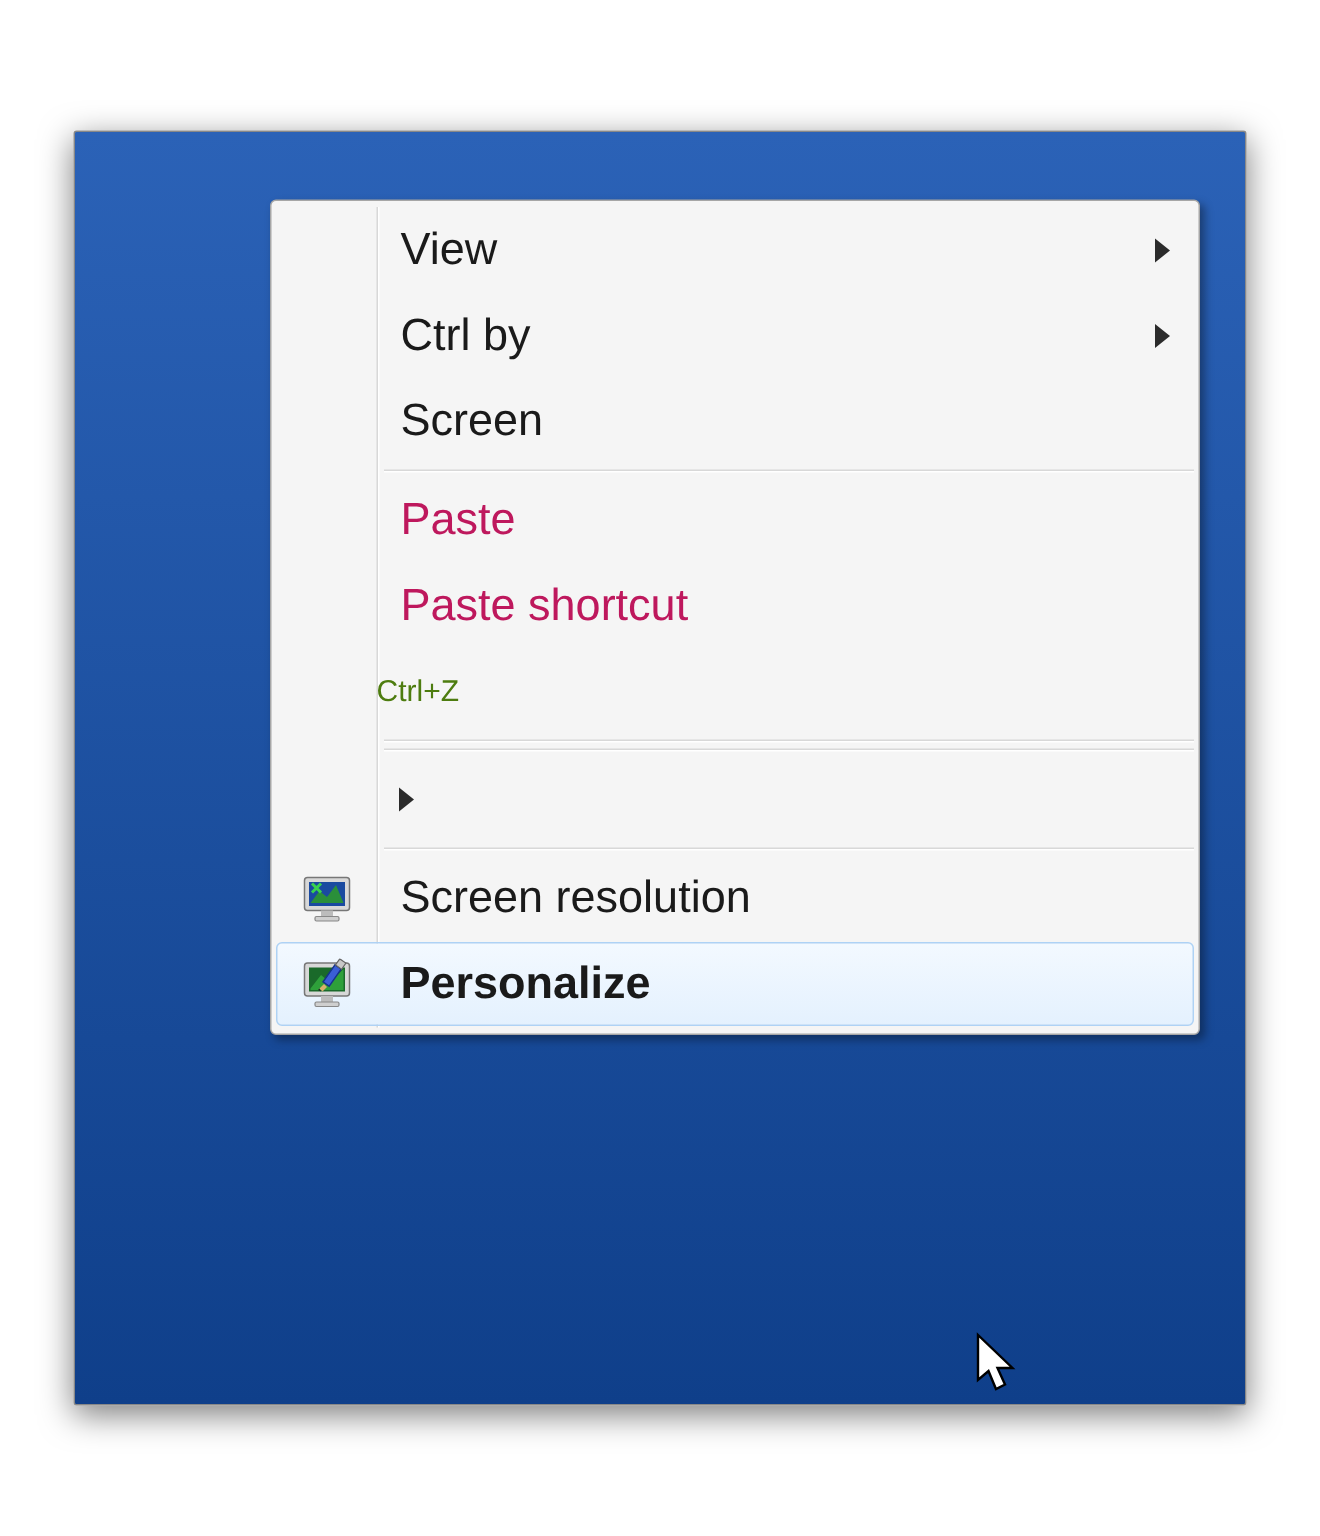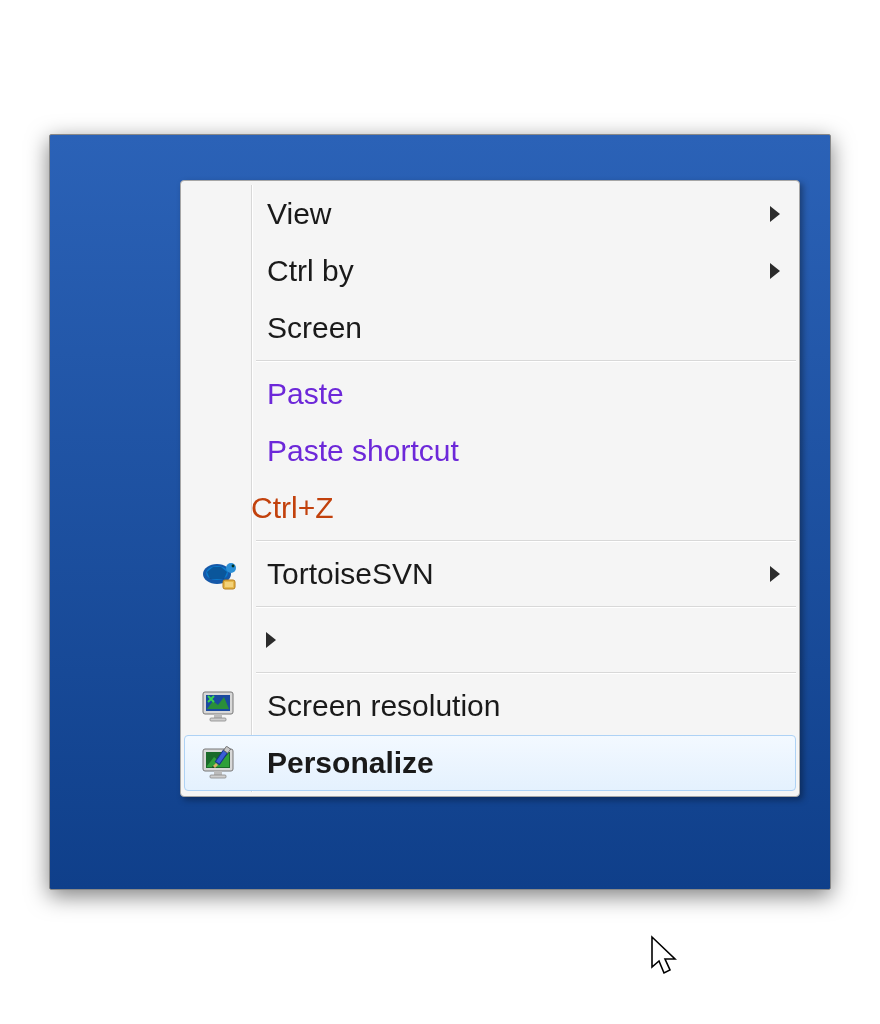--- a/index.html
+++ b/index.html
@@ -8,21 +8,21 @@
     width: 880px;
     height: 1024px;
     background: #fff;
     font-family: "Segoe UI", Tahoma, sans-serif;
     display: flex;
     align-items: center;
     justify-content: center;
   }
   .frame {
     width: 782px;
-    height: 756px;
+    height: 850px;
     border: 1px solid #888;
     background: linear-gradient(to bottom, #2b62b7 0%, #0f3f8a 100%);
     box-shadow: 0 6px 22px rgba(0,0,0,0.5);
     position: relative;
     border-radius: 2px;
   }
   .context-menu {
     position: absolute;
     top: 45px;
     left: 130px;
@@ -57,25 +57,25 @@
     align-items: center;
     justify-content: center;
     flex-shrink: 0;
   }
   .menu-item .label {
     flex: 1;
     padding-left: 16px;
     font-size: 30px;
     color: #1a1a1a;
   }
-  .menu-item.disabled .label { color: #6d28d9; }
+  .menu-item.disabled .label { color: #be185d; }
   .menu-item .shortcut {
     padding-right: 24px;
-    font-size: 30px;
-    color: #c2410c;
+    font-size: 20px;
+    color: #4d7c0f;
   }
   .menu-item .arrow-cell {
     width: 40px;
     display: flex;
     align-items: center;
     justify-content: center;
     flex-shrink: 0;
   }
   .menu-item.hovered {
     background: linear-gradient(to bottom, #f3f9ff 0%, #e4f1fe 100%);
@@ -147,37 +147,20 @@
     </div>
 
     <div class="menu-item">
       <div class="icon-cell"></div>
       <span class="shortcut">Ctrl+Z</span>
       <div class="arrow-cell"></div>
     </div>
 
     <div class="separator"></div>
 
-    <div class="menu-item">
-      <div class="icon-cell">
-        <svg width="38" height="32" viewBox="0 0 38 32">
-          <ellipse cx="18" cy="16" rx="14" ry="10" fill="#1558a8"></ellipse>
-          <ellipse cx="18" cy="15" rx="11" ry="7" fill="#0a7acc"></ellipse>
-          <path d="M8 14 L14 9 L22 9 L28 14 L25 21 L11 21 Z" fill="#0a3e7a" opacity="0.6"></path>
-          <circle cx="32" cy="10" r="5" fill="#2a8fd6"></circle>
-          <circle cx="34" cy="8" r="1.4" fill="#032"></circle>
-          <rect x="24" y="22" width="12" height="9" rx="2" fill="#e6b84a" stroke="#b87d18" stroke-width="1"></rect>
-          <rect x="26" y="24" width="8" height="5" fill="#f4d27a"></rect>
-        </svg>
-      </div>
-      <span class="label">TortoiseSVN</span>
-      <div class="arrow-cell">
-          <div class="arrow-right"></div>
-        </div>
-    </div>
 
     <div class="separator"></div>
 
     <div class="menu-item">
       <div class="icon-cell"></div>
       <div class="arrow-cell">
           <div class="arrow-right"></div>
         </div>
     </div>
 

